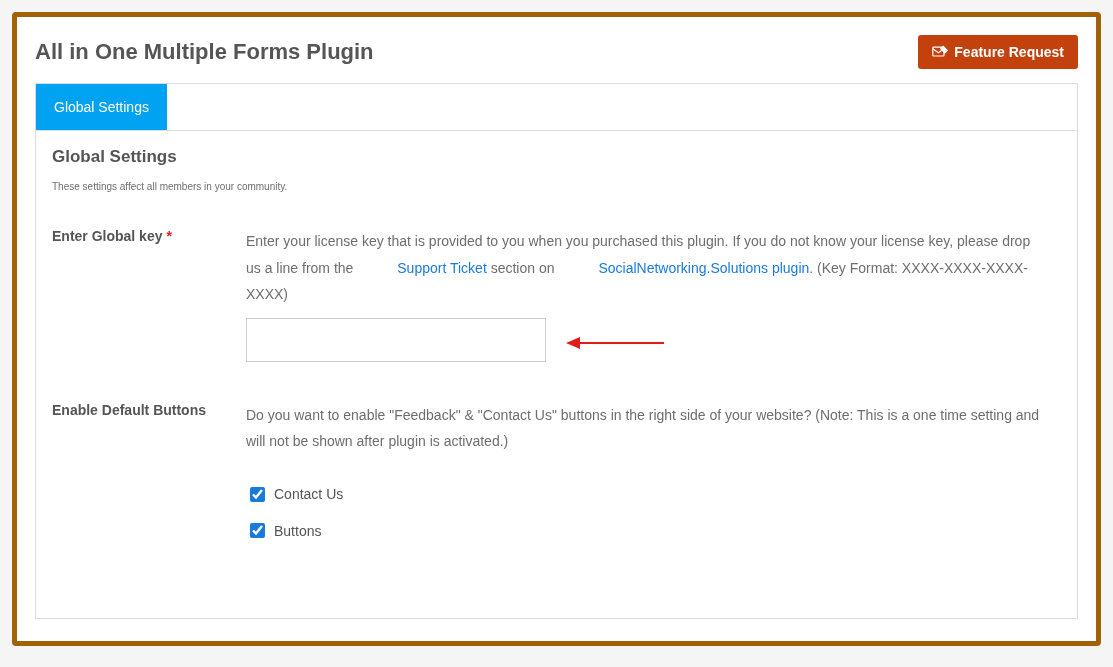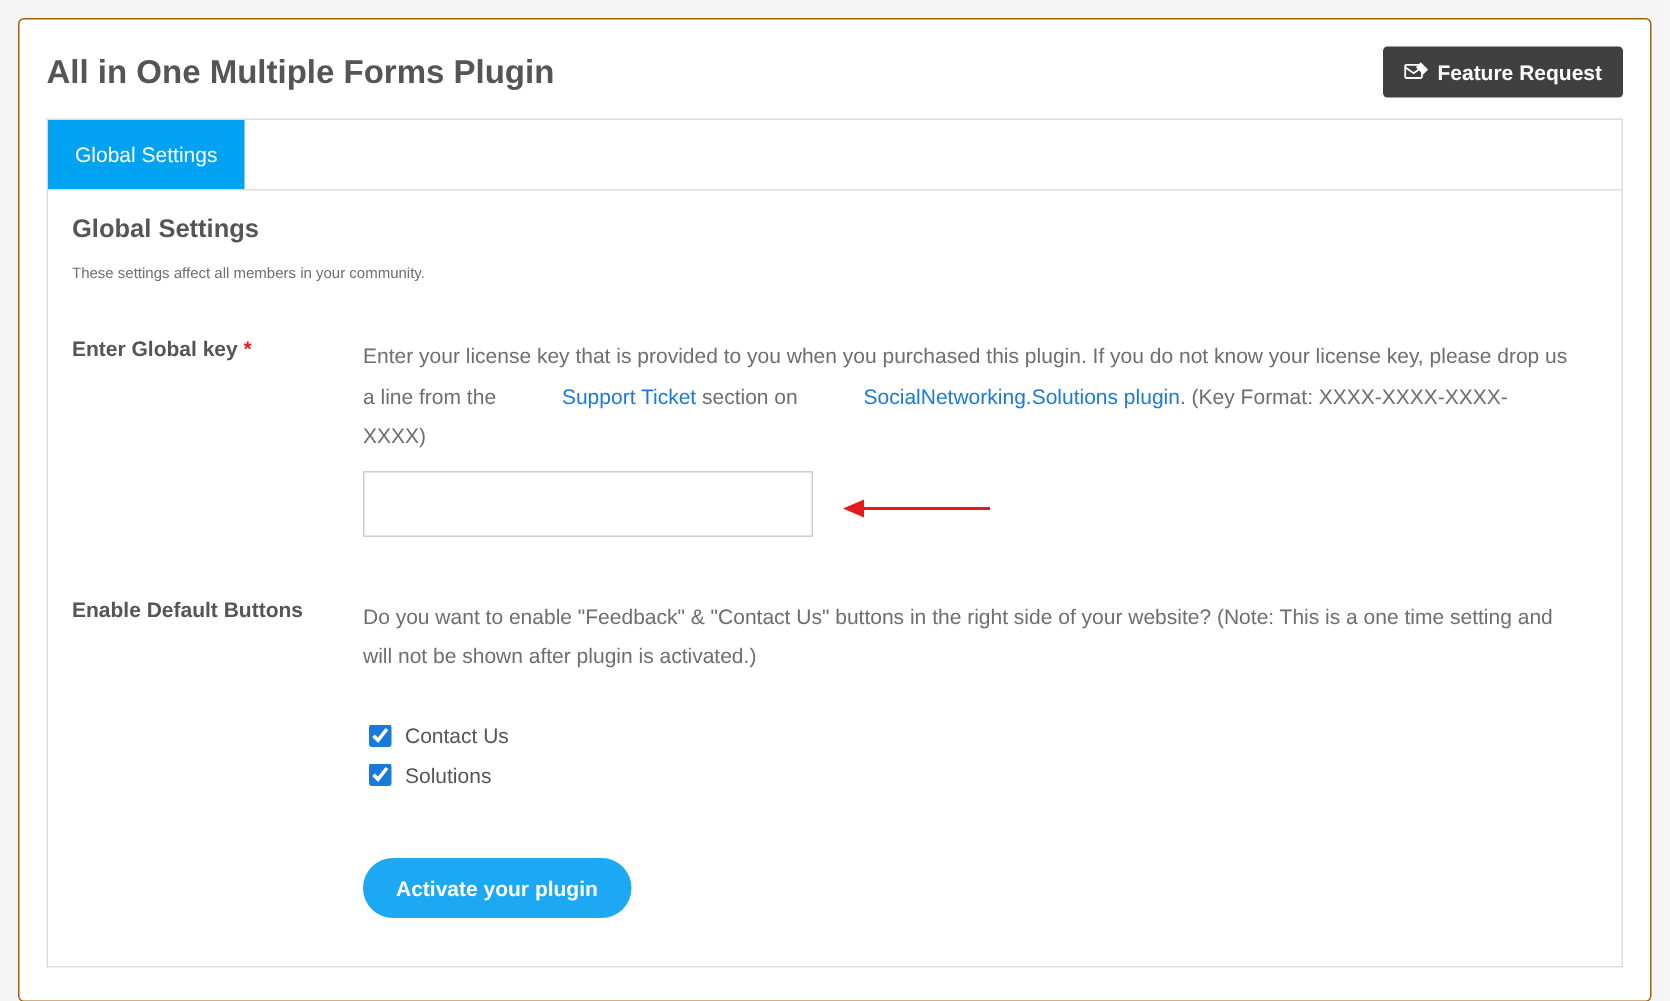--- a/index.html
+++ b/index.html
@@ -6,39 +6,39 @@
     body {
       margin: 0;
       padding: 12px;
       font-family: Arial, Helvetica, sans-serif;
       background: #f5f5f5;
       color: #5d5d5d;
       font-size: 14px;
     }
     .panel {
       background: #fff;
-      border: 1px solid #a16207;
+      border: 5px solid #a16207;
       border-radius: 4px;
       padding: 18px 18px 0 18px;
       width: 1089px;
       position: relative;
     }
     .header-row {
       display: flex;
       justify-content: space-between;
       align-items: center;
       margin-bottom: 14px;
     }
     .page-title {
       font-size: 22px;
       font-weight: bold;
       color: #555;
     }
     .feature-btn {
-      background: #404040;
+      background: #c2410c;
       color: #fff;
       border: none;
       border-radius: 3px;
       padding: 9px 14px;
       font-size: 14px;
       font-weight: bold;
       cursor: pointer;
       display: flex;
       align-items: center;
       gap: 6px;
@@ -108,20 +108,21 @@
     .input-arrow-wrap { position: relative; }
     .arrow {
       position: absolute;
       left: 320px;
       top: 18px;
     }
     .check-row {
       display: flex;
       align-items: center;
       gap: 6px;
+      margin-top: 10px;
     }
     .check-row input[type=checkbox]{
       width: 15px; height: 15px;
       accent-color: #1a7ad9;
       cursor: pointer;
     }
     .check-row label { color: #555; cursor: pointer; }
     .activate-btn {
       background: #1da8f4;
       color: #fff;
@@ -181,25 +182,22 @@
       <div class="form-label-col">Enable Default Buttons</div>
       <div class="form-content-col">
         <span>Do you want to enable "Feedback" &amp; "Contact Us" buttons in the right side of your website? (Note: This is a one time setting and will not be shown after plugin is activated.)</span>
         <div class="checks-block">
           <div class="check-row">
             <input type="checkbox" id="cb1" checked="" style="">
             <label for="cb1">Contact Us</label>
           </div>
           <div class="check-row">
             <input type="checkbox" id="cb2" checked="" style="">
-            <label for="cb2">Solutions</label>
+            <label for="cb2">Buttons</label>
           </div>
         </div>
       </div>
     </div>
 
-    <div class="btn-row">
-      <button class="activate-btn">Activate your plugin</button>
-    </div>
 
   </div>
 
 </div>
 
 </body></html>

